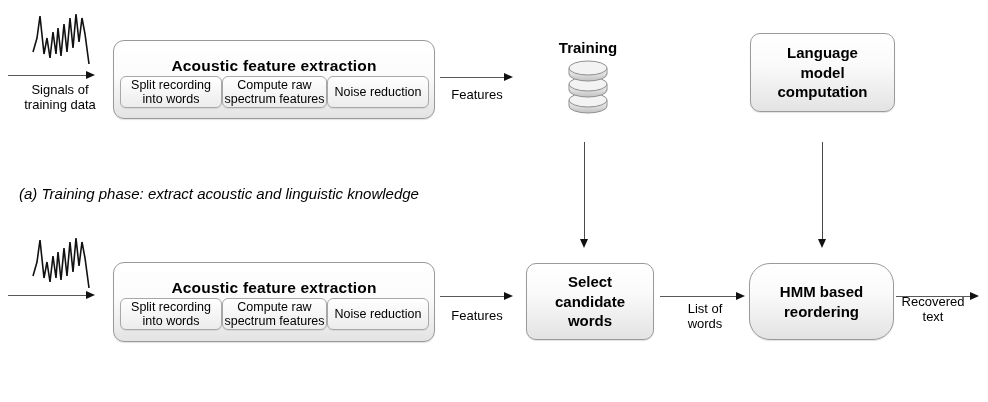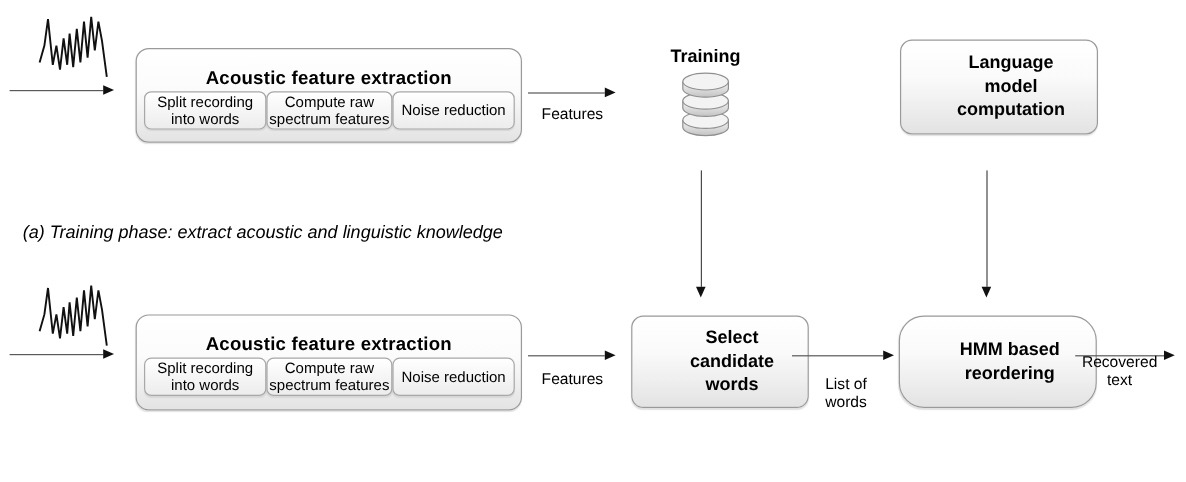--- a/index.html
+++ b/index.html
@@ -23,21 +23,21 @@
     display:flex;align-items:center;justify-content:center;text-align:center;
     font-size:12.5px;line-height:1.15;white-space:pre-line;
     box-shadow:0 1px 1px rgba(0,0,0,.08);
   }
   
   .node{
     position:absolute;border:1px solid #9a9a9a;border-radius:10px;
     background:linear-gradient(180deg,#ffffff 0%,#fafafa 40%,#e3e3e3 100%);
     box-shadow:0 1px 1px rgba(0,0,0,.12);
     display:flex;align-items:center;justify-content:center;text-align:center;
-    font-weight:bold;font-size:15px;line-height:1.3;white-space:pre-line;padding-left:20px;
+    font-weight:bold;font-size:15px;line-height:1.3;white-space:pre-line;
   }
   
   .lbl{
     position:absolute;font-size:13px;line-height:1.18;text-align:center;white-space:pre-line;
   }
   .lbl.bold{font-weight:bold;font-size:15px;}
   .cap{position:absolute;font-style:italic;font-size:15px;white-space:nowrap;margin-top:36px;}
   
   .ha{position:absolute;height:0;border-top:1px solid #595959;}
   .ha::after{
@@ -56,20 +56,22 @@
 </head>
 <body>
 
 <div class="stage">
 
   <svg class="icon" style="left:31px;top:8px;" width="62" height="58" viewBox="0 0 62 58">
     <polyline points="2,44 6,30 9,8 13,46 16,30 19,50 22,24 25,46 27,20 30,48 33,16 36,44 39,10 42,40 45,6 48,34 51,10 54,26 58,56" fill="none" stroke="#111" stroke-width="1.6"></polyline>
   </svg>
 
   <div class="ha" style="left:8px;top:75px;width:78px;"></div>
+  <div class="lbl" style="left:12px;top:82px;width:96px;">Signals of
+training data</div>
 
   <div class="panel" style="left:113px;top:40px;width:320px;height:77px;">
     <div class="panel-title">Acoustic feature extraction</div>
     <div class="sub" style="left:6px;width:100px;">Split recording
 into words</div>
     <div class="sub" style="left:108px;width:103px;">Compute raw
 spectrum features</div>
     <div class="sub" style="left:213px;width:100px;">Noise reduction</div>
   </div>
 
@@ -120,21 +122,21 @@
   </div>
 
   <div class="ha" style="left:440px;top:296px;width:64px;"></div>
   <div class="lbl" style="left:438px;top:308px;width:78px;">Features</div>
 
   <div class="node" style="left:526px;top:263px;width:126px;height:75px;">Select
 candidate
 words</div>
 
   <div class="ha" style="left:660px;top:296px;width:76px;"></div>
-  <div class="lbl" style="left:675px;top:312px;width:60px;">List of
+  <div class="lbl" style="left:675px;top:301px;width:60px;">List of
 words</div>
 
   <div class="node" style="left:749px;top:263px;width:143px;height:75px;border-radius:21px;">HMM based
 reordering</div>
 
   <div class="ha" style="left:896px;top:296px;width:74px;"></div>
   <div class="lbl" style="left:901px;top:294px;width:64px;">Recovered
 text</div>
 
 

